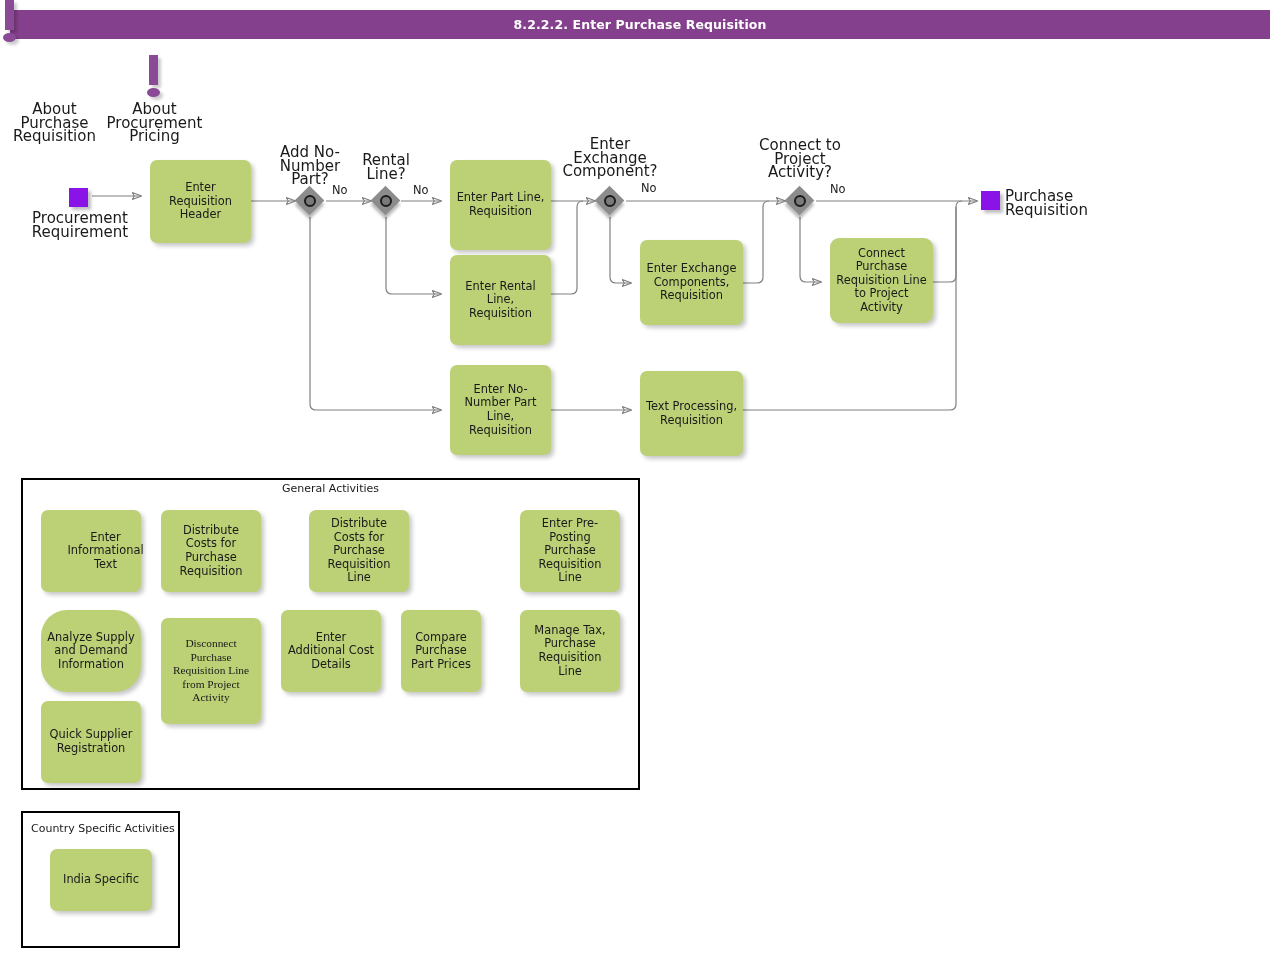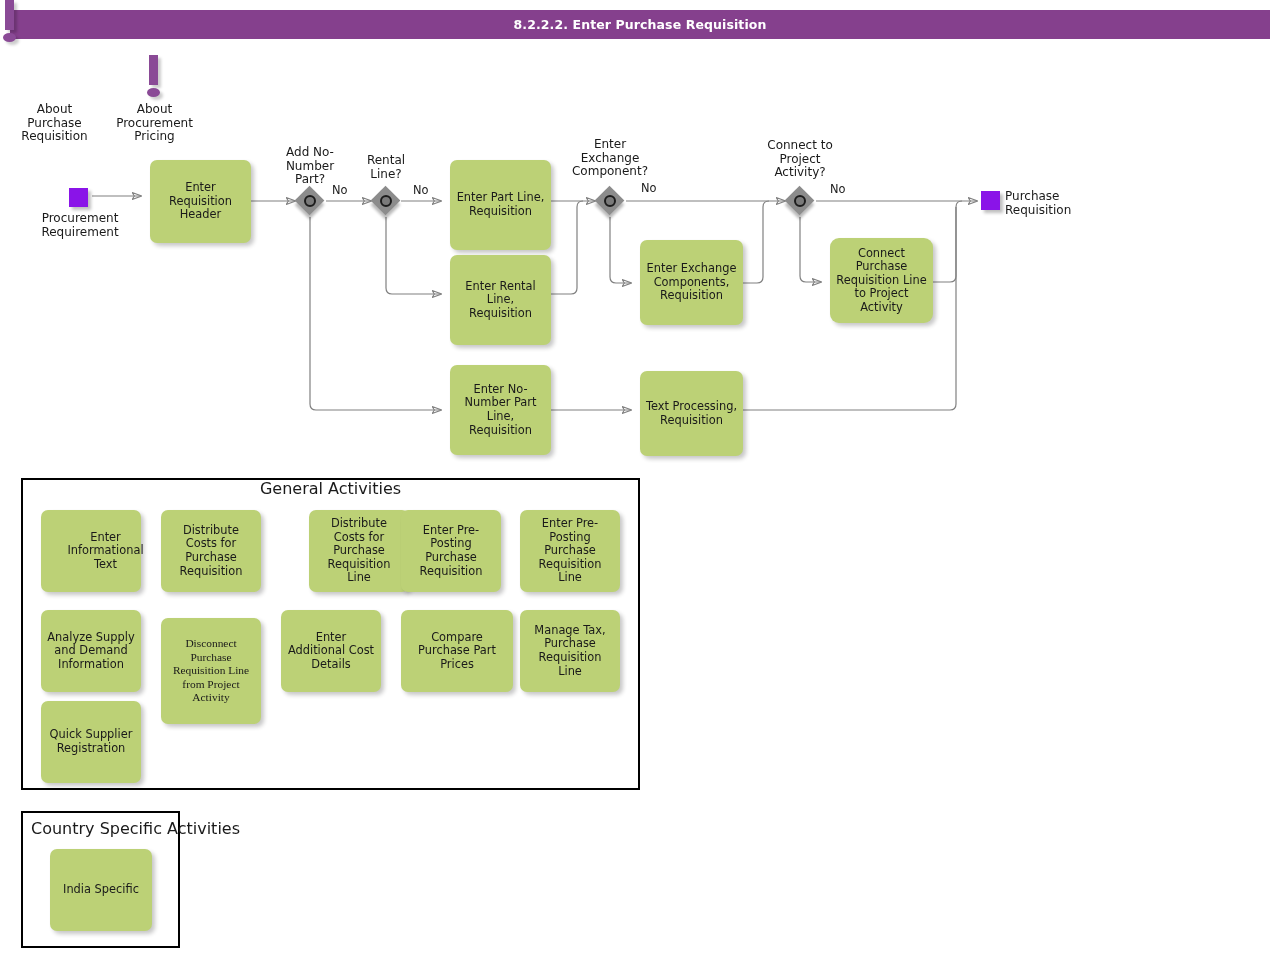--- a/index.html
+++ b/index.html
@@ -105,21 +105,21 @@
     position: absolute;
     width: 19px;
     height: 19px;
     background: #8a14e8;
     box-shadow: 3px 3px 3px rgba(0,0,0,0.25);
   }
 
   
   .label {
     position: absolute;
-    font-size: 12px;
+    font-size: 15px;
     line-height: 13.6px;
     color: #1a1a1a;
     text-align: center;
     white-space: pre-line;
   }
   .label.left { text-align: left; }
   .flow-label {
     position: absolute;
     font-size: 11.4px;
     line-height: 13px;
@@ -154,21 +154,21 @@
 
   
   .panel {
     position: absolute;
     box-sizing: border-box;
     border: 2px solid #000000;
     background: #ffffff;
   }
   .panel-title {
     position: absolute;
-    font-size: 16px;
+    font-size: 11px;
     line-height: 13px;
     color: #1a1a1a;
     white-space: nowrap;
   }
 </style>
 </head>
 <body>
 
 <div id="canvas">
 
@@ -327,65 +327,59 @@
   <div class="task" style="left:161px; top:510px; width:100px; height:82px;">
     <span>Distribute Costs
 for Purchase
 Requisition</span>
   </div>
   <div class="task" style="left:281px; top:510px; width:100px; height:82px;margin-left:28px;">
     <span>Distribute Costs
 for Purchase
 Requisition Line</span>
   </div>
-  <div class="task" style="left:401px; top:510px; width:100px; height:82px;">
-    <span>Enter Pre-
-Posting
-Purchase
-Requisition</span>
-  </div>
   <div class="task" style="left:520px; top:510px; width:100px; height:82px;">
     <span>Enter Pre-
 Posting
 Purchase
 Requisition Line</span>
   </div>
 
-  <div class="task" style="left:41px; top:610px; width:100px; height:82px;">
+  <div class="task" style="left:41px; top:610px; width:100px; height:82px;border-radius:26px;">
     <span>Analyze Supply
 and Demand
 Information</span>
   </div>
   <div class="task" style="left:161px; top:618px; width:100px; height:106px;font-family:Liberation Serif, serif;">
     <span>Disconnect
 Purchase
 Requisition Line
 from Project
 Activity</span>
   </div>
   <div class="task" style="left:281px; top:610px; width:100px; height:82px;">
     <span>Enter Additional
 Cost Details</span>
   </div>
-  <div class="task" style="left:401px; top:610px; width:112px; height:82px;justify-content:flex-end;">
+  <div class="task" style="left:401px; top:610px; width:80px; height:82px;justify-content:flex-end;">
     <span>Compare
 Purchase Part
 Prices</span>
   </div>
   <div class="task" style="left:520px; top:610px; width:100px; height:82px;">
     <span>Manage Tax,
 Purchase
 Requisition Line</span>
   </div>
 
   <div class="task" style="left:41px; top:701px; width:100px; height:82px;">
     <span>Quick Supplier
 Registration</span>
   </div>
 
   <div class="panel" style="left:21px; top:811px; width:159px; height:137px;"></div>
   <div class="panel-title" style="left:31px; top:822px; text-align:left;">Country Specific Activities</div>
 
-  <div class="task" style="left:50px; top:849px; width:102px; height:82px;">
+  <div class="task" style="left:50px; top:849px; width:102px; height:62px;">
     <span>India Specific</span>
   </div>
 
 </div>
 
 </body></html>

